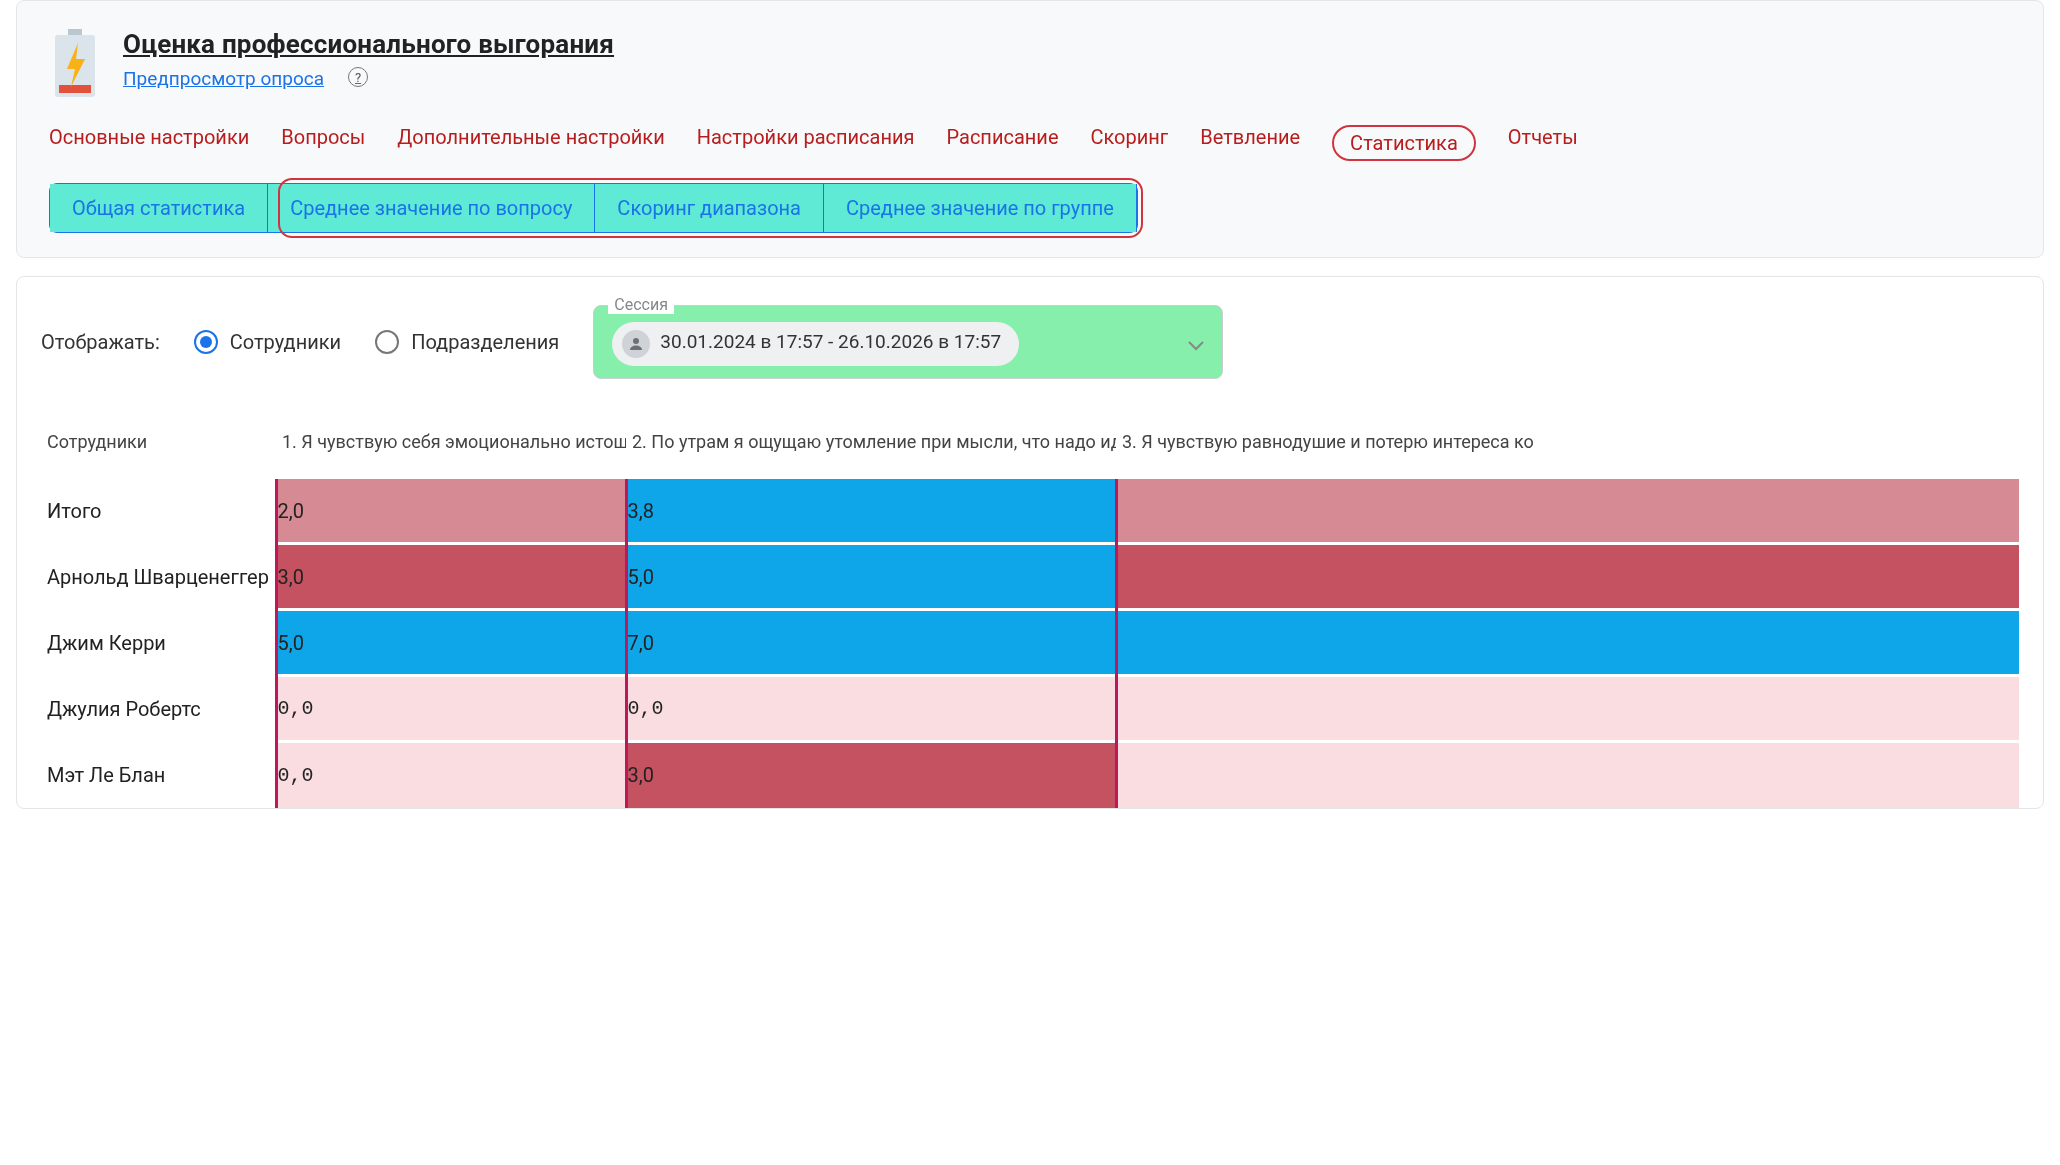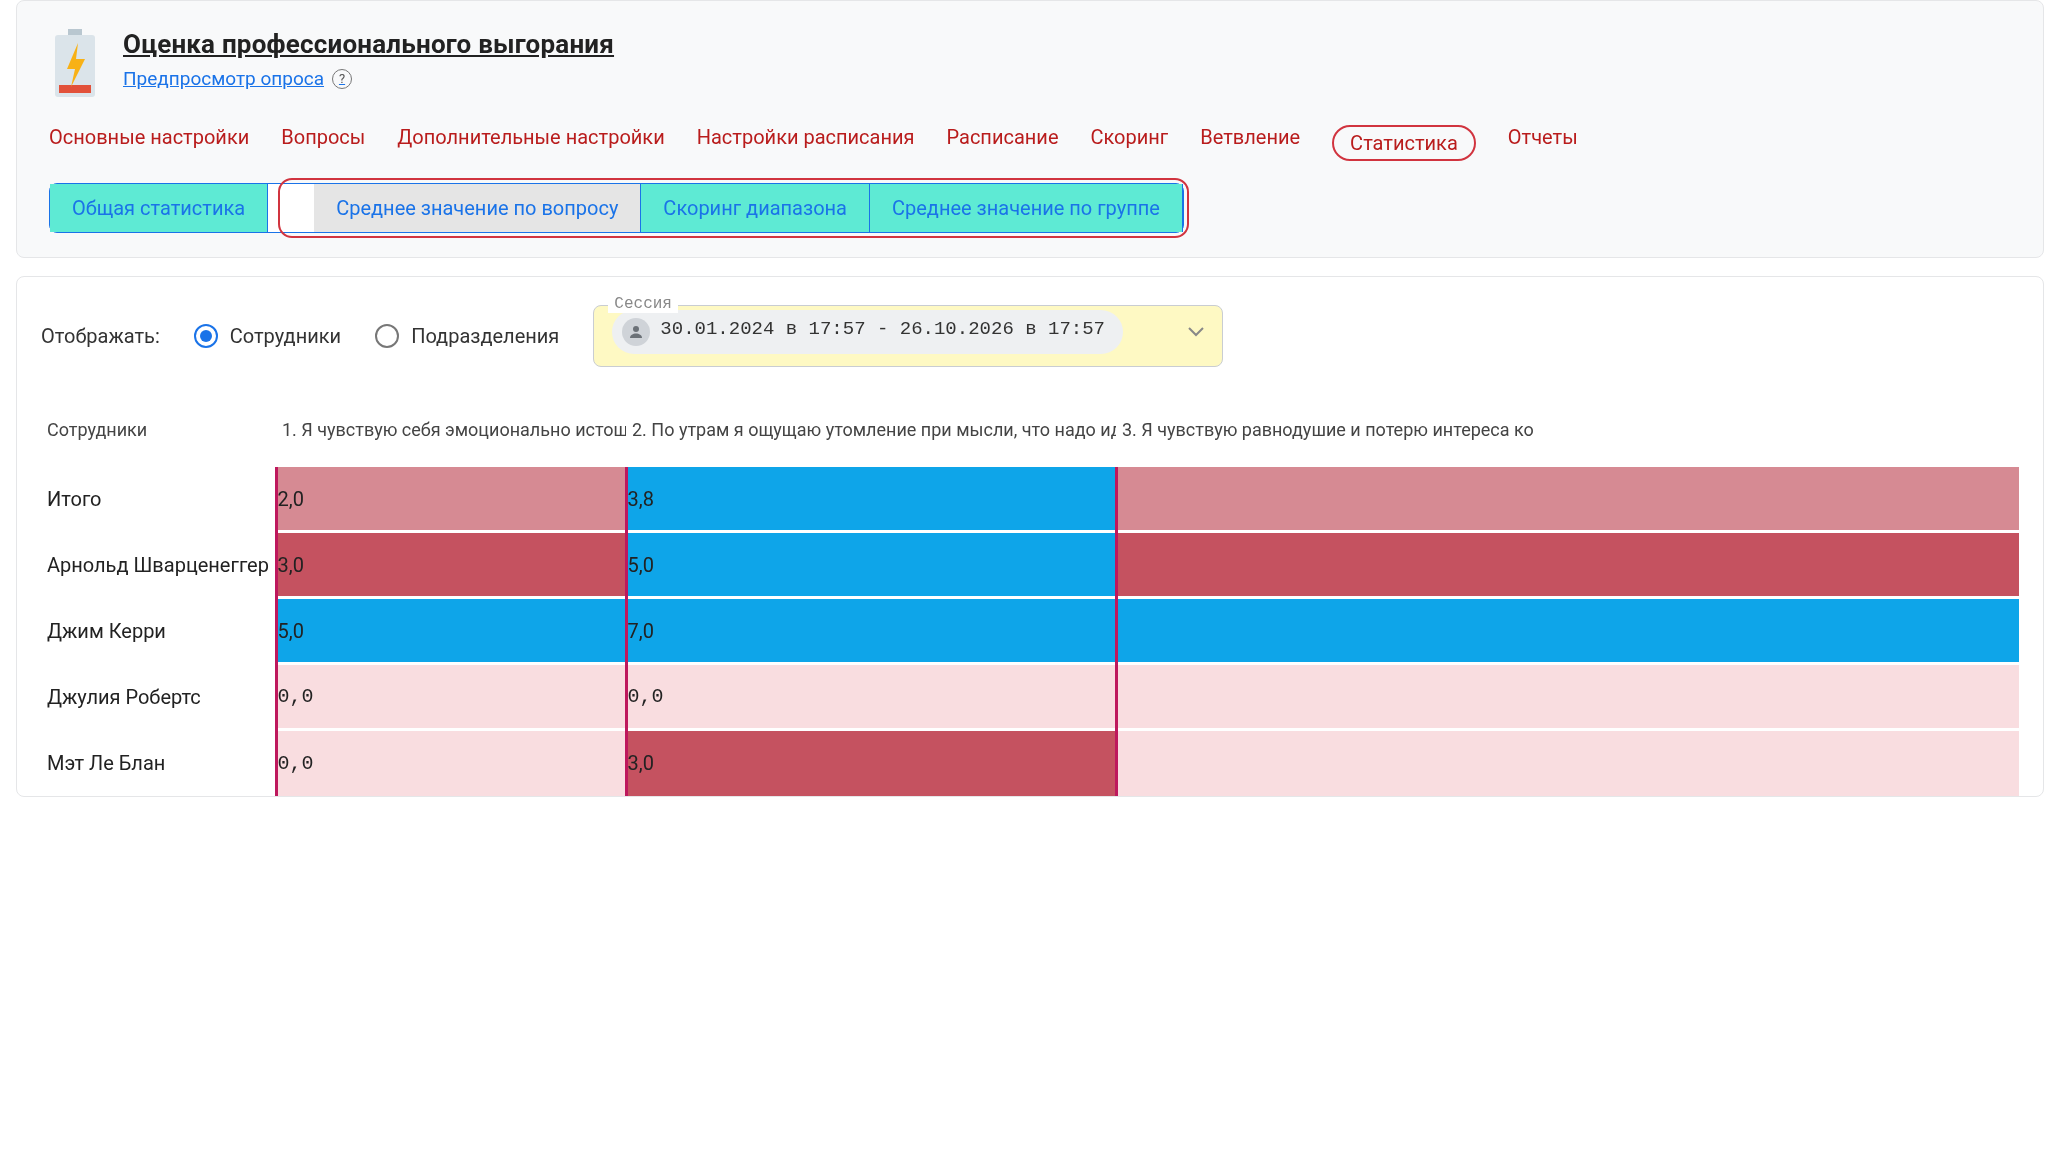--- a/index.html
+++ b/index.html
@@ -15,21 +15,21 @@
 
   .header-row { display: flex; align-items: flex-start; gap: 22px; text-decoration: underline; }
   .battery-icon { width: 52px; height: 74px; position: relative; }
   .battery-icon svg { display: block; }
 
   .title-block h1 {
     font-size: 26px; font-weight: 700; color: #222; letter-spacing: .2px;
   }
   .title-block .preview {
     margin-top: 8px; color: #1a73e8; font-size: 19px;
-    text-decoration: underline; display: inline-flex; align-items: center; gap: 8px;
+    text-decoration: underline; display: inline-flex; align-items: flex-start; gap: 24px;
     cursor: pointer;
   }
   .help-circ {
     display: inline-flex; width: 20px; height: 20px; border: 1.5px solid #777; border-radius: 50%;
     align-items: center; justify-content: center; font-size: 13px; color: #555;
     text-decoration: none;
   }
 
   .tabs-nav {
     margin-top: 22px;
@@ -46,21 +46,21 @@
     display: inline-flex; align-items: stretch;
     border: 1.5px solid #1a73e8; border-radius: 8px; overflow: visible;
     background: #fff;
     position: relative;
   }
   .subtabs .subtab {
     padding: 12px 22px; color: #1a73e8; font-size: 20px; cursor: pointer;
     border-right: 1.5px solid #1a73e8; background: #5eead4;
   }
   .subtabs .subtab:last-child { border-right: none; }
-  .subtabs .subtab.active { background: #e5e5e5; margin-left: 46px; }
+  .subtabs .subtab.active { background: #5eead4; }
   .subtabs .circle-wrap {
     position: absolute;
     left: 228px; right: -6px; top: -6px; bottom: -6px;
     border: 2.5px solid #d1343f; border-radius: 14px; pointer-events: none;
   }
 
   .content-card {
     border: 1px solid #e5e6e8;
     border-radius: 8px;
     margin: 0 16px;
@@ -75,23 +75,23 @@
   .radio-group { display: flex; align-items: center; gap: 34px; }
   .radio { display: inline-flex; align-items: center; gap: 12px; cursor: pointer; font-size: 20px; color: #333; }
   .radio .dot {
     width: 24px; height: 24px; border: 2.5px solid #1a73e8; border-radius: 50%;
     display: inline-flex; align-items: center; justify-content: center;
   }
   .radio .dot.off { border-color: #777; }
   .radio .dot .inner { width: 12px; height: 12px; background: #1a73e8; border-radius: 50%; }
 
   .session-field {
-    border: 1px solid #c9cdd2; border-radius: 8px; padding: 4px 18px 12px 18px;
-    position: relative; min-width: 630px; background: #fef9c3;
-    display: flex; align-items: center; justify-content: space-between; font-family: Liberation Mono, monospace;
+    border: 1px solid #c9cdd2; border-radius: 8px; padding: 16px 18px 12px 18px;
+    position: relative; min-width: 630px; background: #86efac;
+    display: flex; align-items: center; justify-content: space-between;
   }
   .session-field .legend {
     position: absolute; top: -11px; left: 14px; background: #fff; padding: 0 6px;
     color: #888; font-size: 16px;
   }
   .chip {
     display: inline-flex; align-items: flex-start; gap: 10px;
     background: #eef0f2; border-radius: 999px; padding: 8px 18px 8px 10px;
     color: #333; font-size: 19px;
   }

